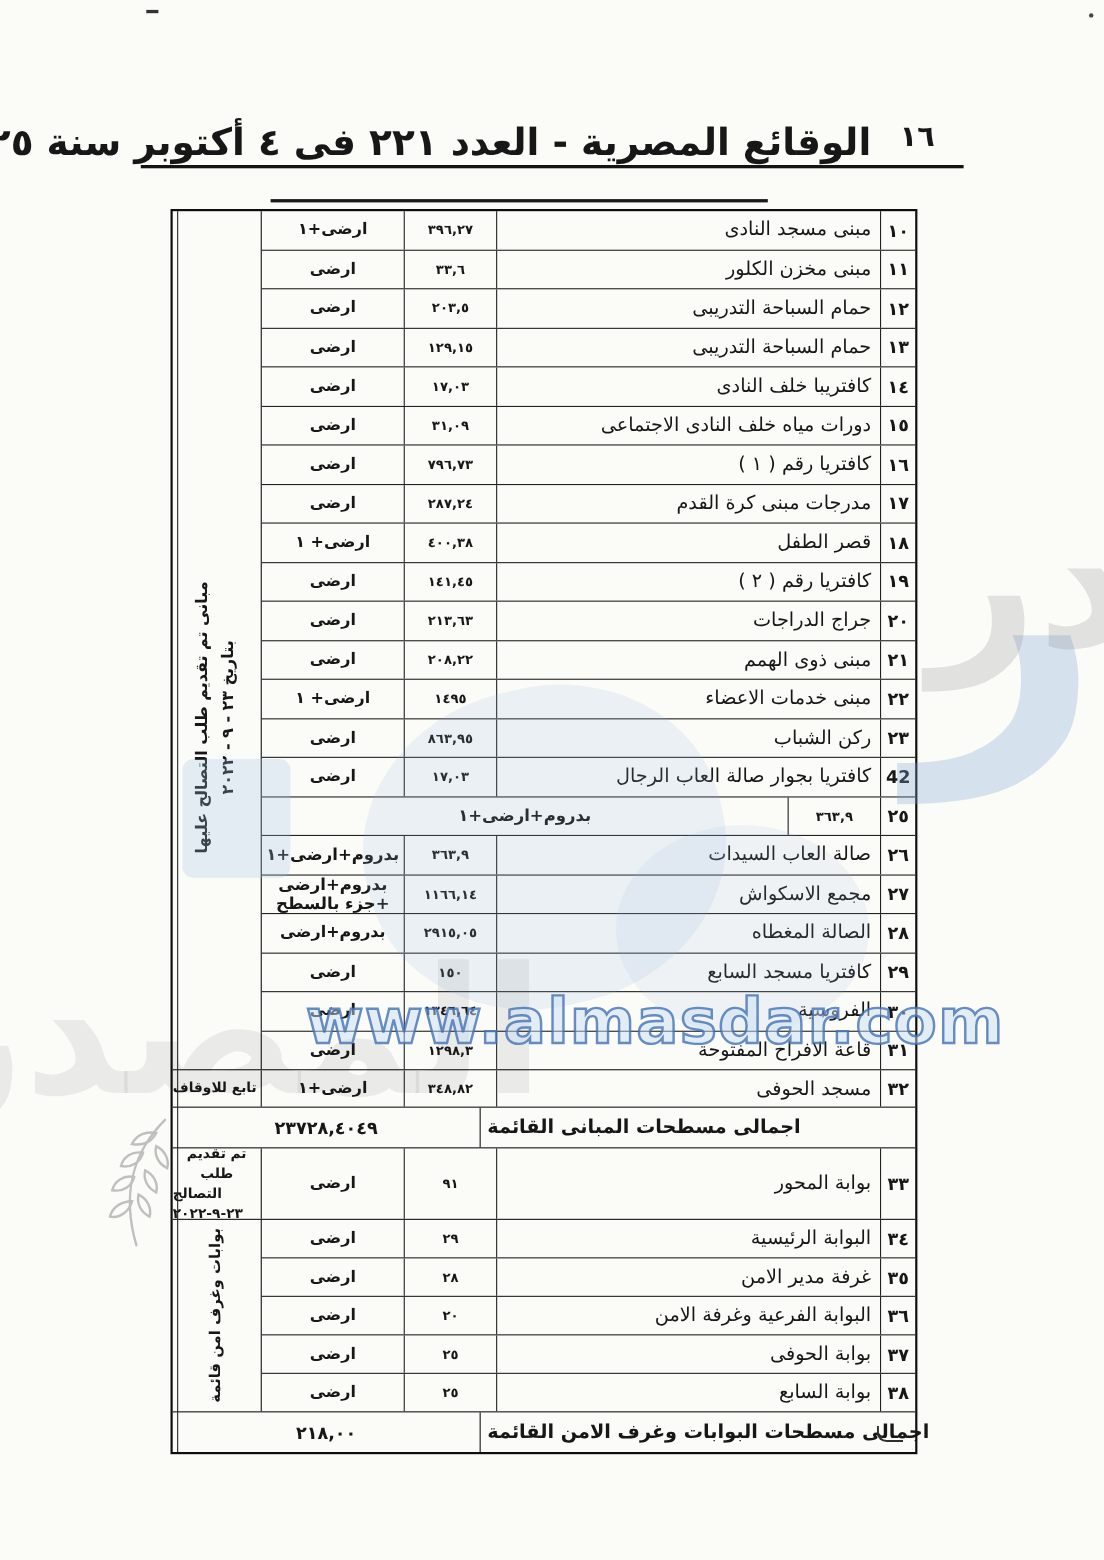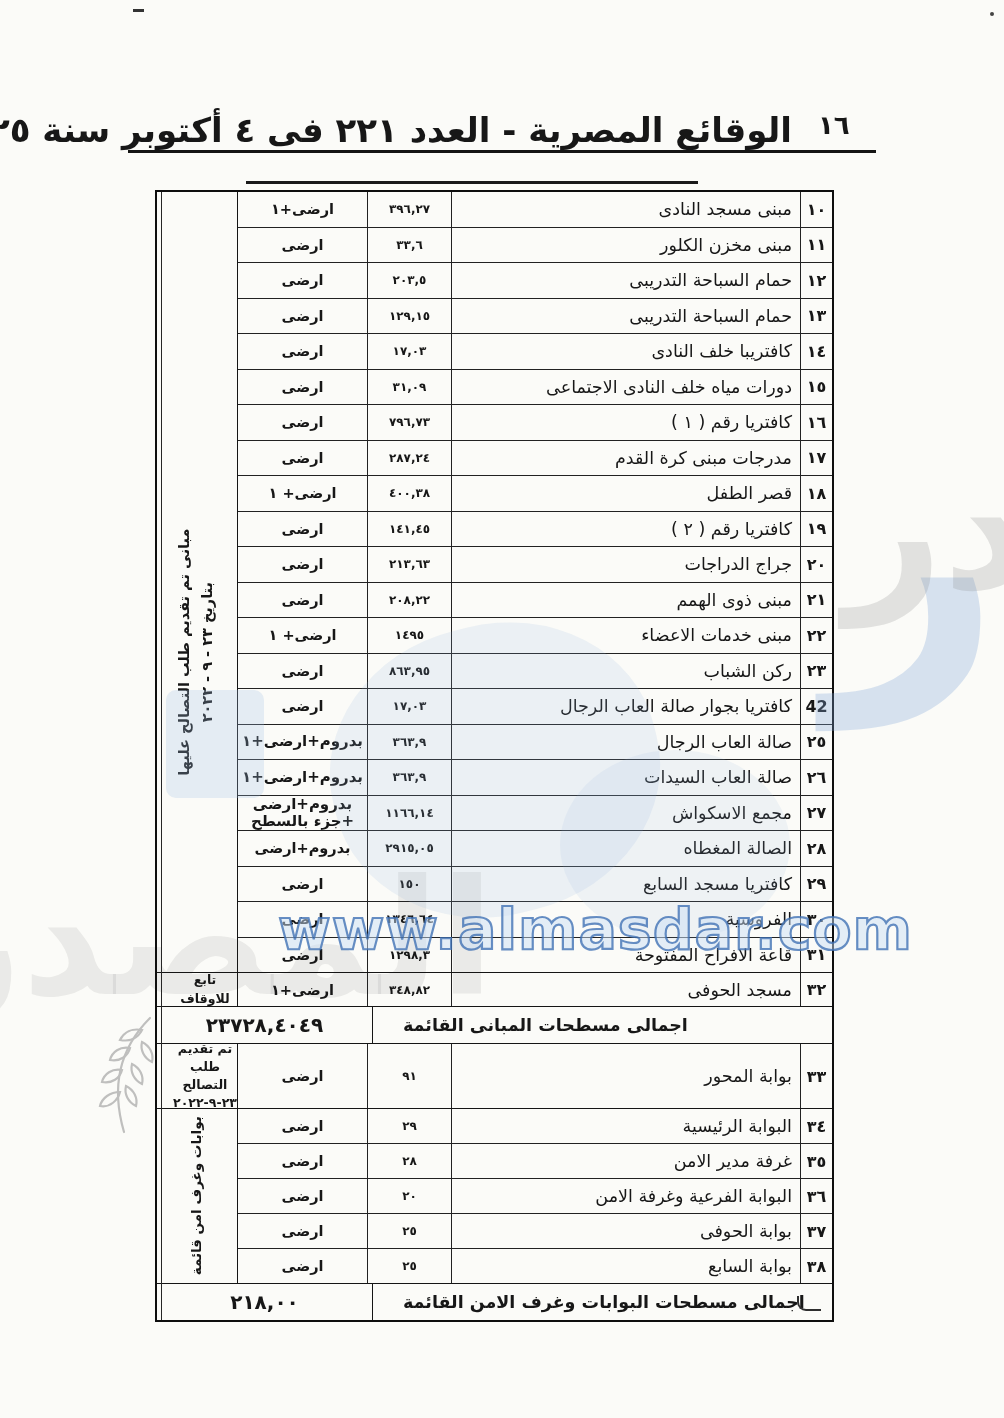--- a/index.html
+++ b/index.html
@@ -52,29 +52,29 @@
   .c-name{width:349px;display:flex;align-items:center;justify-content:flex-start;
           padding:0 8px 0 4px;font-size:17.5px;font-weight:normal;
           border-left:1.2px solid #222;box-sizing:border-box;white-space:nowrap;}
   .c-area{width:84px;display:flex;align-items:center;justify-content:center;
           font-size:12px;font-weight:bold;border-left:1.2px solid #222;box-sizing:border-box;}
   .c-floor{flex:1;display:flex;align-items:center;justify-content:center;
            font-size:14.5px;font-weight:bold;text-align:center;padding:0 2px;}
   .c-floor.small{font-size:15px;line-height:1.15;}
   
   .band.total{height:36px;}
-  .t-label{width:460px;display:flex;align-items:center;justify-content:flex-end;
-           padding-left:30px;font-size:17.5px;font-weight:bold;
+  .t-label{width:396px;display:flex;align-items:center;justify-content:flex-end;
+           padding-left:6px;font-size:17.5px;font-weight:bold;
            border-left:1.4px solid #151515;box-sizing:border-box;white-space:nowrap;}
   .t-value{flex:1;display:flex;align-items:center;justify-content:center;
-           font-size:20px;font-weight:bold;letter-spacing:.5px;}
+           font-size:16px;font-weight:bold;letter-spacing:.5px;}
   
   .side-plain{position:absolute;inset:0;display:flex;flex-direction:column;
-              align-items:center;justify-content:center;text-align:center;
-              font-size:12.5px;font-weight:bold;line-height:1.45;direction:rtl;margin-left:16px;}
+              align-items:flex-end;justify-content:center;text-align:center;
+              font-size:12.5px;font-weight:bold;line-height:1.45;direction:rtl;}
   .side-rot{position:absolute;inset:0;display:flex;align-items:center;justify-content:center;}
   .rot-inner{transform:rotate(-90deg);text-align:center;font-weight:bold;
              font-size:14px;line-height:1.6;white-space:nowrap;direction:rtl;}
   .band-0 .rot-inner{transform:translateY(70px) rotate(-90deg);font-size:14.5px;}
   .band-4 .rot-inner{font-size:13.5px;}
   
   .wm{position:absolute;pointer-events:none;}
   .wm-url{
     left:278px;top:896px;z-index:6;
     font-size:57px;font-weight:bold;letter-spacing:1px;
@@ -209,21 +209,20 @@
           <div class="c-floor">ارضى</div>
         </div>
         <div class="row">
           <div class="c-num">42</div>
           <div class="c-name">كافتريا بجوار صالة العاب الرجال</div>
           <div class="c-area">١٧,٠٣</div>
           <div class="c-floor">ارضى</div>
         </div>
         <div class="row">
           <div class="c-num">٢٥</div>
-          <div class="c-name">صالة العاب الرجال</div>
           <div class="c-area">٣٦٣,٩</div>
           <div class="c-floor small">بدروم+ارضى+١</div>
         </div>
         <div class="row">
           <div class="c-num">٢٦</div>
           <div class="c-name">صالة العاب السيدات</div>
           <div class="c-area">٣٦٣,٩</div>
           <div class="c-floor small">بدروم+ارضى+١</div>
         </div>
         <div class="row">

